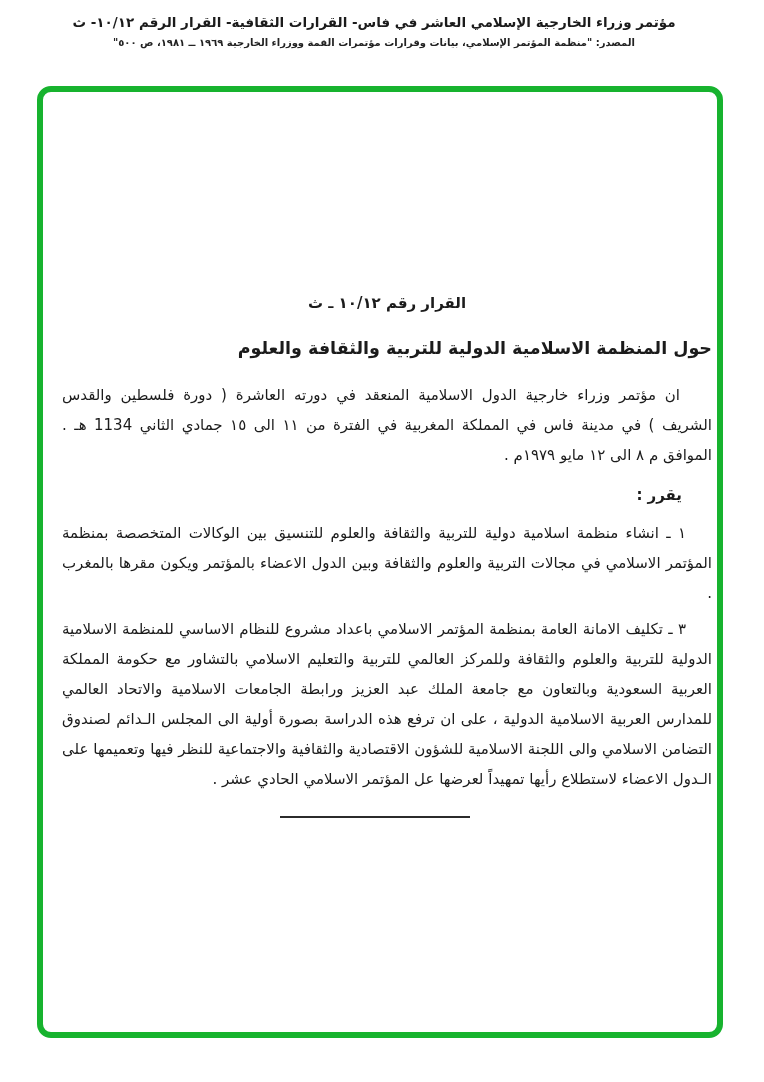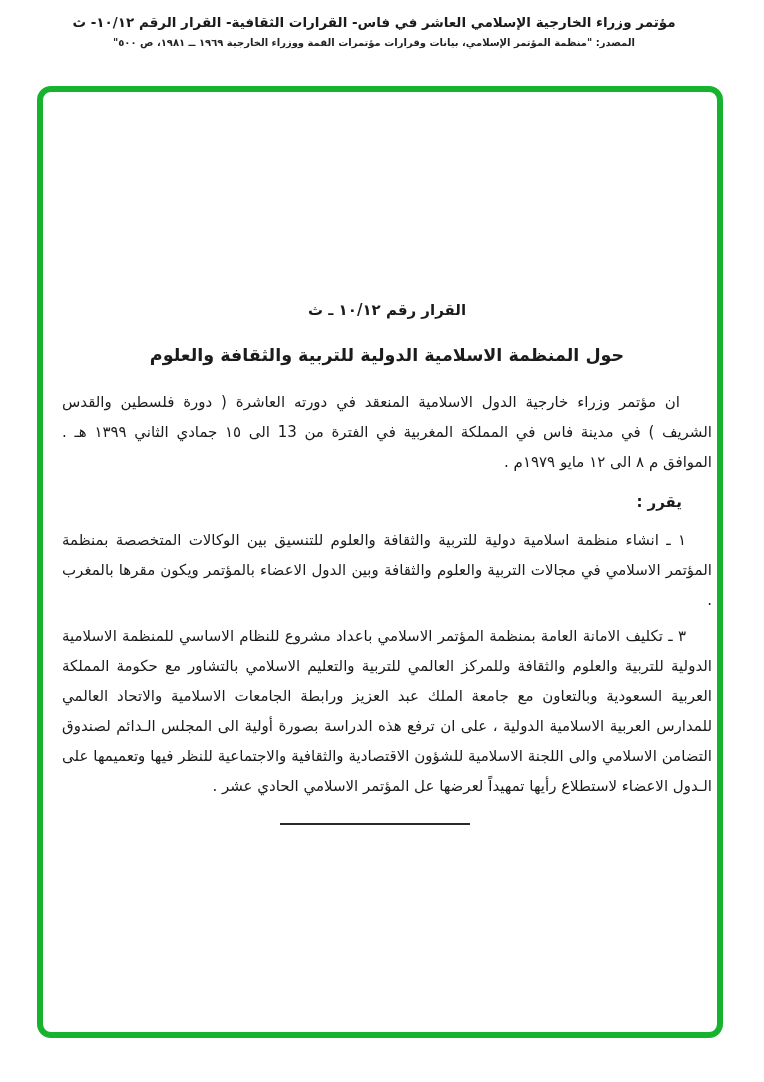--- a/index.html
+++ b/index.html
@@ -15,29 +15,29 @@
   }
   .header-line1{font-size:13.5px;font-weight:bold;letter-spacing:0;}
   .header-line2{font-size:10px;font-weight:bold;margin-top:7px;color:#222;}
   .doc-border{
     position:absolute;left:37px;top:86px;
     width:674px;height:940px;
     border:6px solid #17b32e;border-radius:14px;
     background:#ffffff;
   }
   .content{
-    position:absolute;left:62px;top:295px;width:650px;
+    position:absolute;left:62px;top:288px;width:650px;
     direction:rtl;font-size:15px;line-height:30px;
     text-align:justify;
   }
   .decree-number{
     text-align:center;font-weight:bold;font-size:15px;margin:0;
   }
   .doc-title{
-    text-align:center;font-weight:bold;font-size:17.5px;
+    font-weight:bold;font-size:17.5px;
     margin:14px 0 16px 0;line-height:32px;
   }
   p.body-par{margin:0;text-indent:32px;}
   p.decides{
     margin:10px 0 8px 0;text-indent:0;padding-right:30px;
     font-weight:bold;
   }
   p.item{margin:6px 0 0 0;text-indent:26px;}
   p.first-item{margin-top:0;}
   .separator{
@@ -53,21 +53,21 @@
   <div class="header-line2">المصدر: "منظمة المؤتمر الإسلامي، بيانات وقرارات مؤتمرات القمة ووزراء الخارجية ١٩٦٩ ــ ١٩٨١، ص ٥٠٠"</div>
 </div>
 
 <div class="doc-border"></div>
 
 <div class="content">
   <p class="decree-number">القرار رقم ١٠/١٢ ـ ث</p>
 
   <p class="doc-title">حول المنظمة الاسلامية الدولية للتربية والثقافة والعلوم</p>
 
-  <p class="body-par">ان مؤتمر وزراء خارجية الدول الاسلامية المنعقد في دورته العاشرة ( دورة فلسطين والقدس الشريف ) في مدينة فاس في المملكة المغربية في الفترة من 13 الى ١٥ جمادي الثاني ١٣٩٩ هـ . الموافق م ٨ الى ١٢ مايو ١٩٧٩م .</p>
+  <p class="body-par">ان مؤتمر وزراء خارجية الدول الاسلامية المنعقد في دورته العاشرة ( دورة فلسطين والقدس الشريف ) في مدينة فاس في المملكة المغربية في الفترة من ١١ الى ١٥ جمادي الثاني 1134 هـ . الموافق م ٨ الى ١٢ مايو ١٩٧٩م .</p>
 
 
   <p class="decides">يقرر :</p>
 
   <p class="item first-item">١ ـ انشاء منظمة اسلامية دولية للتربية والثقافة والعلوم للتنسيق بين الوكالات المتخصصة بمنظمة المؤتمر الاسلامي في مجالات التربية والعلوم والثقافة وبين الدول الاعضاء بالمؤتمر ويكون مقرها بالمغرب .</p>
 
 
   <p class="item">٣ ـ تكليف الامانة العامة بمنظمة المؤتمر الاسلامي باعداد مشروع للنظام الاساسي للمنظمة الاسلامية الدولية للتربية والعلوم والثقافة وللمركز العالمي للتربية والتعليم الاسلامي بالتشاور مع حكومة المملكة العربية السعودية وبالتعاون مع جامعة الملك عبد العزيز ورابطة الجامعات الاسلامية والاتحاد العالمي للمدارس العربية الاسلامية الدولية ، على ان ترفع هذه الدراسة بصورة أولية الى المجلس الـدائم لصندوق التضامن الاسلامي والى اللجنة الاسلامية للشؤون الاقتصادية والثقافية والاجتماعية للنظر فيها وتعميمها على الـدول الاعضاء لاستطلاع رأيها تمهيداً لعرضها عل المؤتمر الاسلامي الحادي عشر .</p>
 
   <div class="separator"></div>

